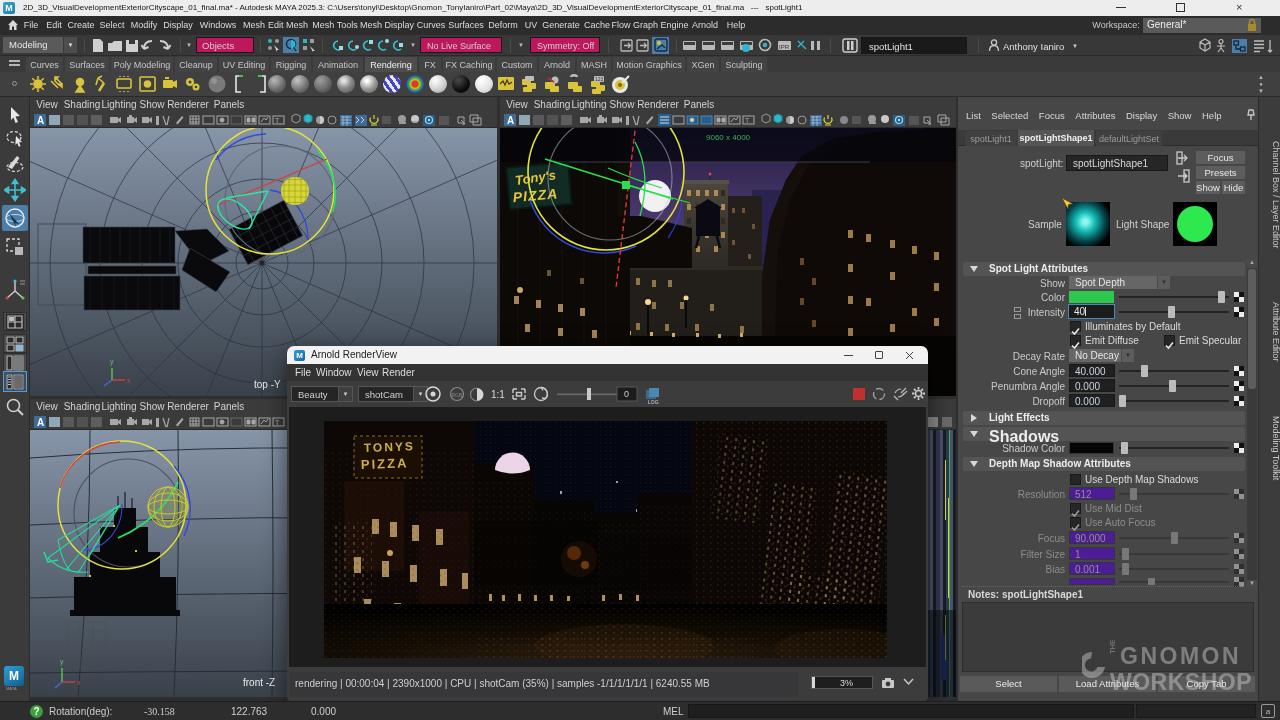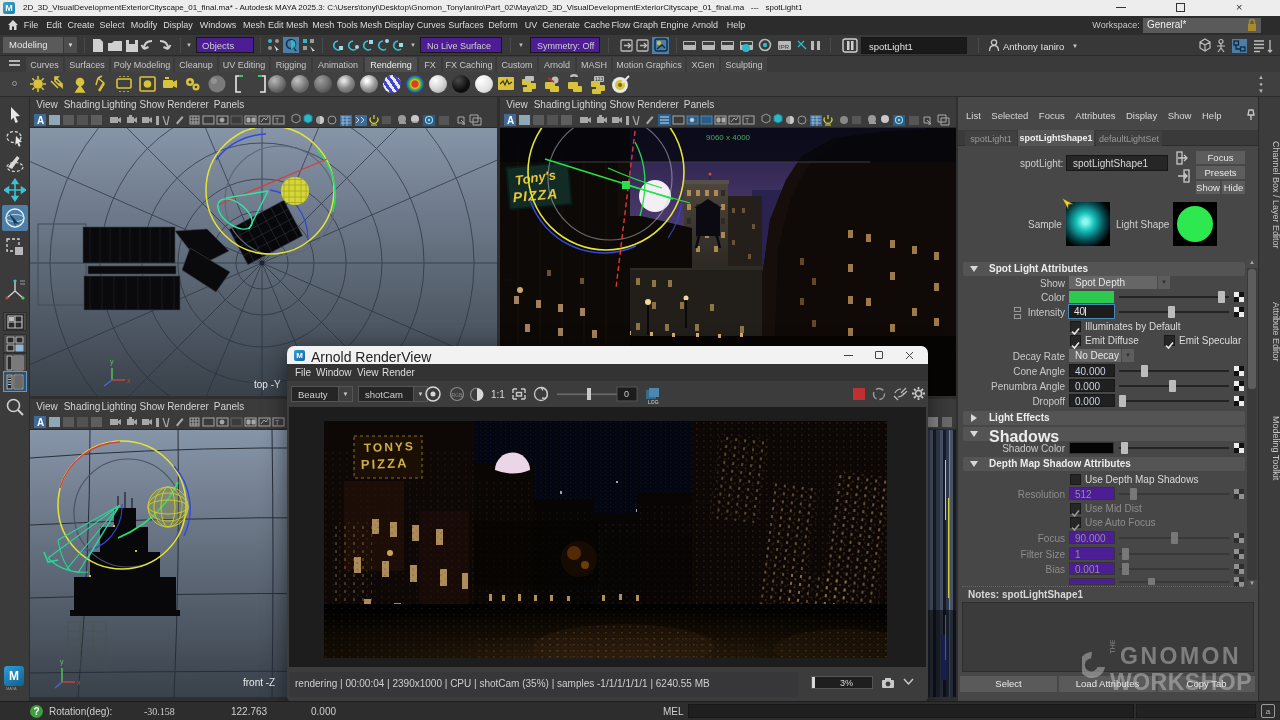--- a/index.html
+++ b/index.html
@@ -14,21 +14,21 @@
 #titlebar .t { position:absolute; left:23px; top:3px; font-size:8px; color:#111; }
 #menubar { position:absolute; left:0; top:16px; width:1280px; height:19px; background:#2c2c2c; }
 #menubar span { position:absolute; top:4px; font-size:9px; color:#dcdcdc; transform:translateX(-50%); }
 #statusline { position:absolute; left:0; top:35px; width:1280px; height:21px; background:#383838; border-bottom:1px solid #2a2a2a; }
 #shelftabs { position:absolute; left:0; top:56px; width:1280px; height:16px; background:#3a3a3a; }
 #shelftabs .tab { position:absolute; top:1px; height:15px; background:#434343; color:#c6c6c6; font-size:9px; text-align:center; padding-top:3px; }
 #shelftabs .tab.active { background:#4e4e4e; color:#eee; }
 #shelficons { position:absolute; left:0; top:72px; width:1280px; height:25px; background:#404040; border-bottom:1px solid #2a2a2a; }
 
 
-.fld { position:absolute; background:#4c1d95; border:1px solid #171717; color:#cfcfcf; font-size:10px; }
+.fld { position:absolute; background:#be185d; border:1px solid #171717; color:#cfcfcf; font-size:10px; }
 .drop { position:absolute; background:#5d5d5d; color:#e6e6e6; font-size:10px; }
 .sep { position:absolute; top:3px; width:1px; height:15px; background:#4a4a4a; }
 
 
 #toolbox { position:absolute; left:0; top:97px; width:30px; height:604px; background:#3b3b3b; border-right:1px solid #2b2b2b; }
 
 
 .vp { position:absolute; background:#1f1f1f; }
 .vphead { position:absolute; left:0; top:0; width:100%; height:15px; background:#3b3b3b; }
 .vphead span { position:absolute; top:2px; font-size:10px; color:#d2d2d2; }
@@ -1112,21 +1112,21 @@
   <span style="left:311px;">0.000</span>
   <span style="left:663px;">MEL</span>
   <div class="fld" style="left:688px;top:2px;width:446px;height:14px;background:#1f1f1f;"></div>
   <div class="abs" style="left:1136px;top:2px;width:120px;height:14px;background:#222;border:1px solid #1a1a1a;"></div>
   <div class="abs" style="left:1261px;top:2px;width:14px;height:14px;border:1px solid #9a9a9a;border-radius:2px;color:#bbb;font-size:8px;text-align:center;line-height:13px;">a</div>
 </div>
 
 <div id="arnold">
   <div id="arntitle">
     <div class="abs" style="left:7px;top:4px;width:11px;height:11px;background:linear-gradient(135deg,#2d9fd8,#1565a0);border-radius:2px;color:#fff;font-size:8px;font-weight:bold;text-align:center;line-height:11px;">M</div>
-    <div class="txt" style="left:24px;top:3px;font-size:14px;color:#222;">Arnold RenderView</div>
+    <div class="txt" style="left:24px;top:3px;font-size:10px;color:#222;">Arnold RenderView</div>
     <div class="abs" style="left:557px;top:9px;width:9px;height:1px;background:#444;"></div>
     <div class="abs" style="left:588px;top:5px;width:8px;height:8px;border:1px solid #444;border-radius:1px;"></div>
     <svg class="abs" style="left:618px;top:5px;" width="9" height="9" viewBox="0 0 9 9">
           <path d="M1 1 L8 8 M8 1 L1 8" stroke="#444" stroke-width="1"></path>
         </svg>
   </div>
   <div id="arnmenu">
     <span style="left:8px;">File</span>
         <span style="left:29px;">Window</span>
         <span style="left:70px;">View</span>

